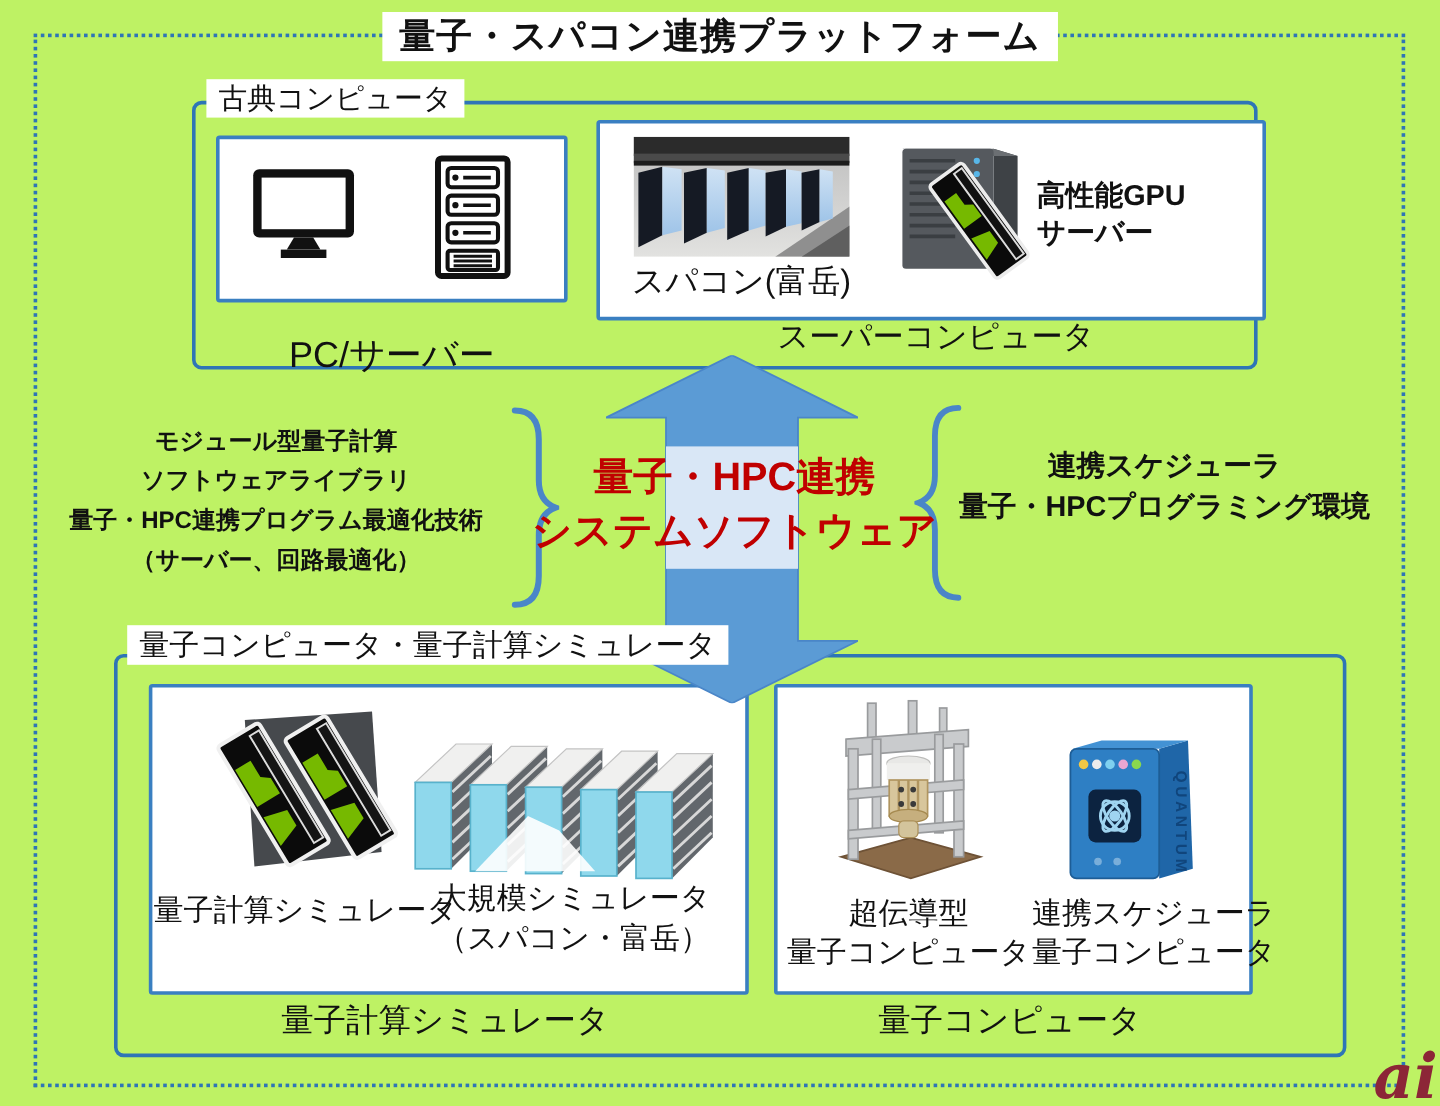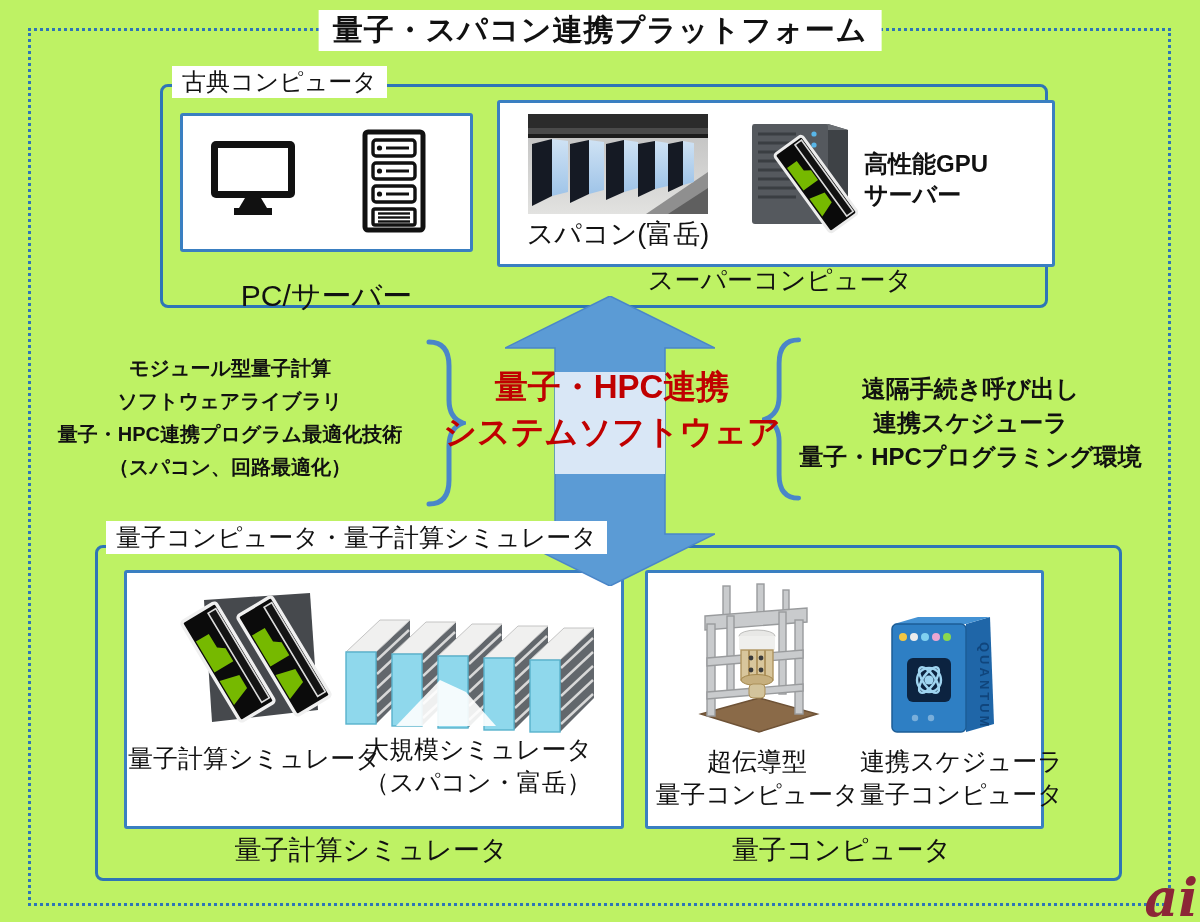--- a/index.html
+++ b/index.html
@@ -23,21 +23,21 @@
   #pc-box{left:180px;top:113px;width:287px;height:133px;}
   #pc-caption{left:180px;top:251px;width:293px;font-size:30px;margin-top:25px;}
   #super-box{left:497px;top:100px;width:552px;height:161px;}
   #fugaku-photo{left:528px;top:114px;width:180px;height:100px;z-index:3;}
   #fugaku-label{left:508px;top:216px;width:220px;font-size:27px;z-index:4;}
   #gpu-tower{left:736px;top:112px;width:122px;height:122px;z-index:3;}
   #gpu-label{left:864px;top:148px;width:170px;font-size:24px;font-weight:bold;line-height:31px;z-index:4;}
   #super-caption{left:630px;top:263px;width:300px;font-size:26px;}
   
   #center-arrow{left:505px;top:296px;width:210px;height:290px;z-index:4;}
-  #center-text{left:612px;top:364px;transform:translateX(-50%);z-index:6;text-align:center;
+  #center-text{left:612px;top:374px;transform:translateX(-50%);z-index:6;text-align:center;
     font-weight:bold;font-size:33px;line-height:45px;white-space:nowrap;}
   #left-block{left:30px;top:352px;width:400px;font-size:20px;font-weight:bold;line-height:33px;z-index:3;}
   #right-block{left:798px;top:372px;width:345px;font-size:24px;font-weight:bold;line-height:34px;z-index:3;}
   .brace{z-index:3;}
   #left-brace{left:424px;top:338px;width:42px;height:170px;}
   #right-brace{left:762px;top:336px;width:42px;height:166px;}
   
   #quantum-box{left:95px;top:545px;width:1021px;height:330px;}
   #quantum-label{left:106px;top:521px;font-size:25px;}
   #sim-box{left:124px;top:570px;width:494px;height:253px;}
@@ -184,31 +184,30 @@
   </svg>
   <div class="abs" id="center-text" style="color:#C00000;">
     <div>量子・HPC連携</div>
     <div>システムソフトウェア</div>
   </div>
 
   <div class="abs ctr" id="left-block">
     <div>モジュール型量子計算</div>
     <div>ソフトウェアライブラリ</div>
     <div>量子・HPC連携プログラム最適化技術</div>
-    <div>（スパコン、回路最適化）</div>
+    <div>（サーバー、回路最適化）</div>
   </div>
   <svg class="abs brace" id="left-brace" viewBox="0 0 42 170">
     <path d="M5,4 Q25,4 25,28 L25,62 Q25,80 39,85 Q25,90 25,108 L25,142 Q25,166 5,166" fill="none" stroke="#4A86C8" stroke-width="5" stroke-linecap="round"></path>
   </svg>
 
   <svg class="abs brace" id="right-brace" viewBox="0 0 42 170">
     <path d="M37,4 Q17,4 17,28 L17,62 Q17,80 3,85 Q17,90 17,108 L17,142 Q17,166 37,166" fill="none" stroke="#4A86C8" stroke-width="5" stroke-linecap="round"></path>
   </svg>
   <div class="abs ctr" id="right-block">
-    <div>遠隔手続き呼び出し</div>
     <div>連携スケジューラ</div>
     <div>量子・HPCプログラミング環境</div>
   </div>
 
   <div class="abs section-box" id="quantum-box"></div>
   <div class="abs section-label" id="quantum-label">量子コンピュータ・量子計算シミュレータ</div>
 
   <div class="abs inner-box" id="sim-box"></div>
   <svg class="abs" id="gpu-cards" viewBox="0 0 172 152">
     <polygon points="36,12 142,5 150,122 44,134" fill="#46494d"></polygon>

